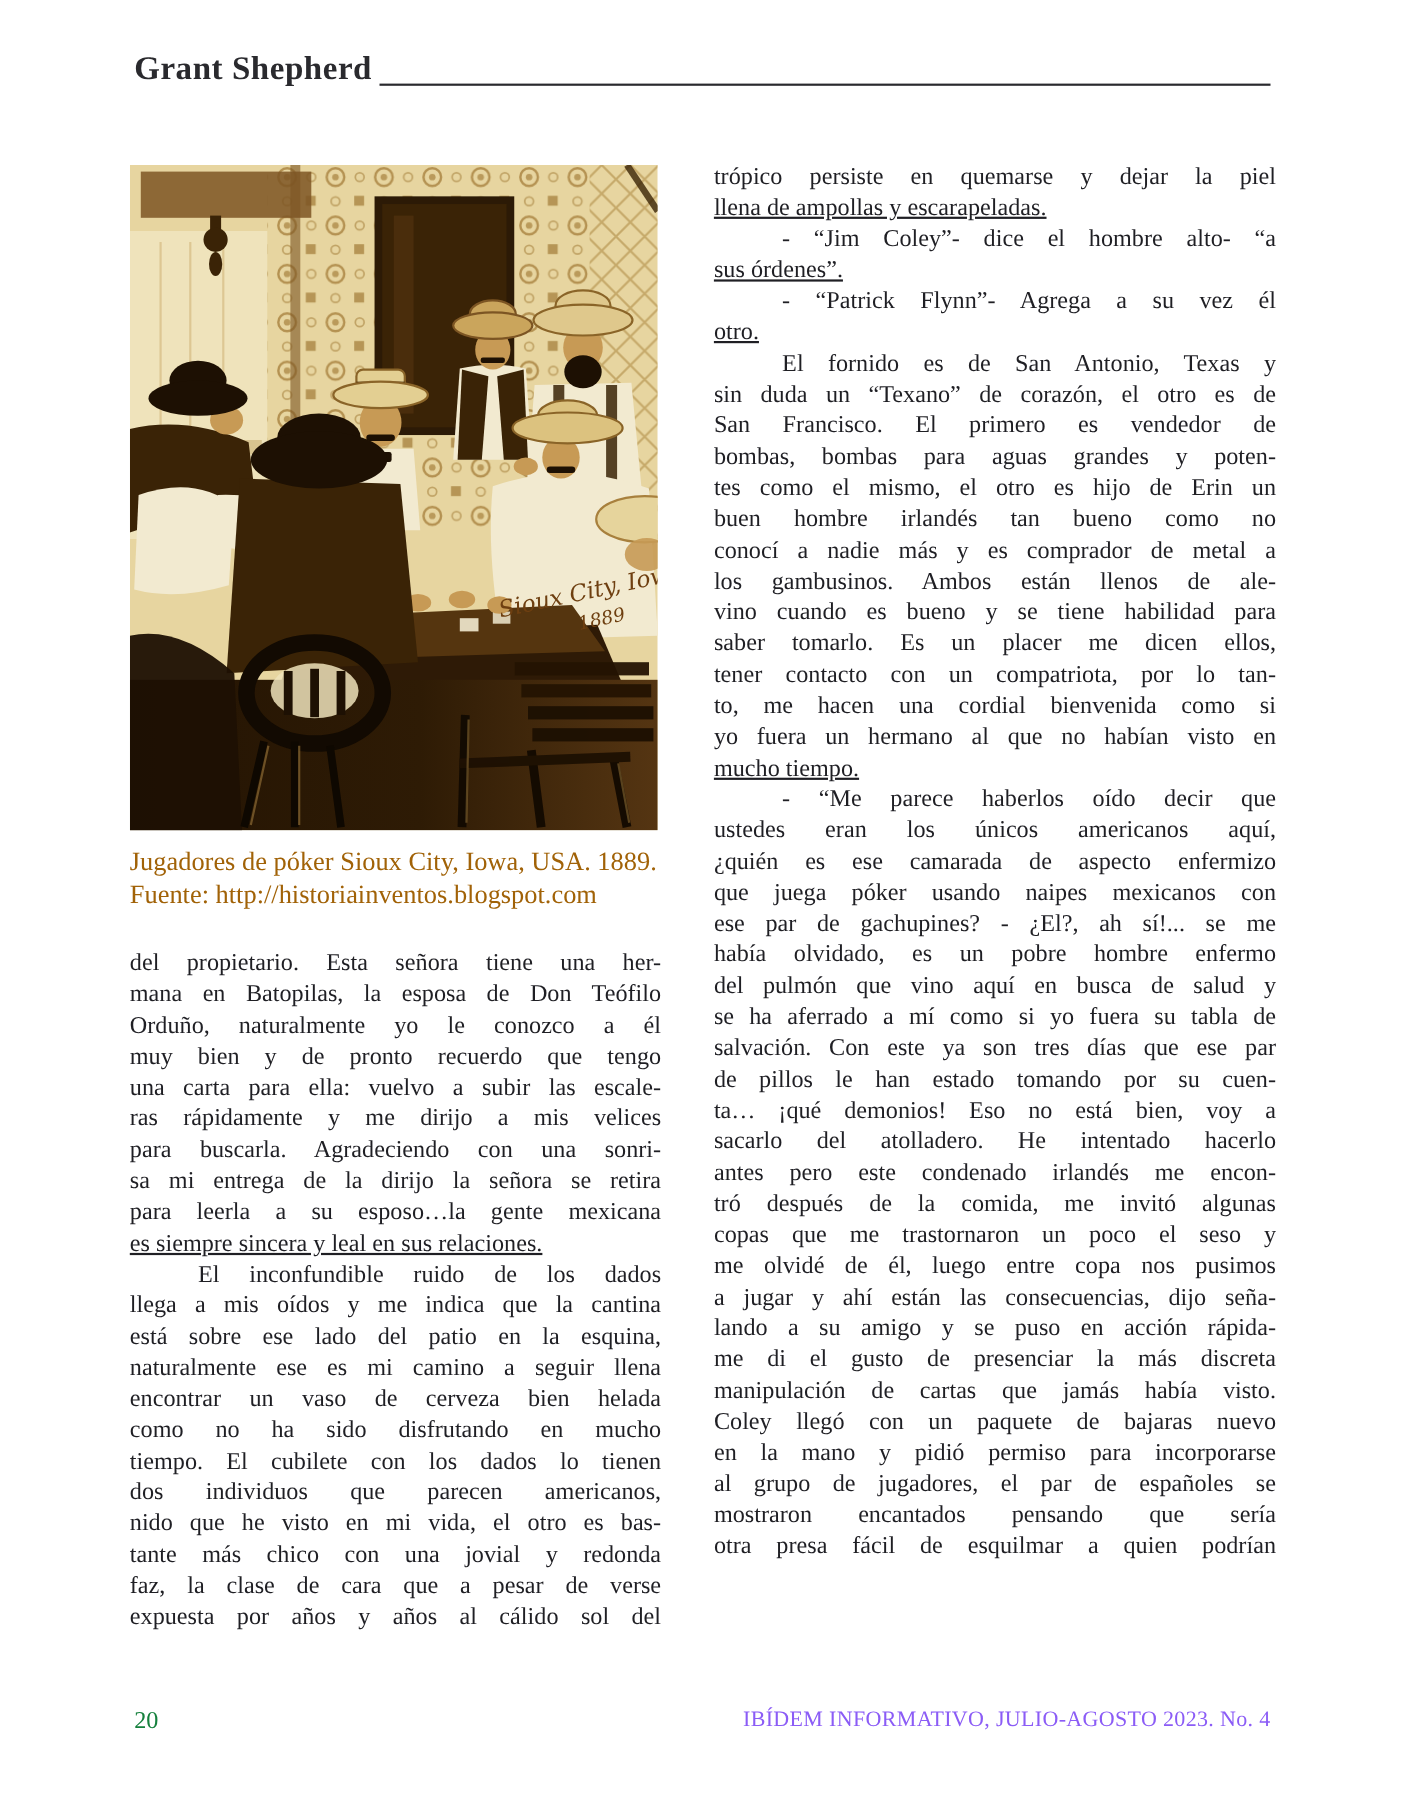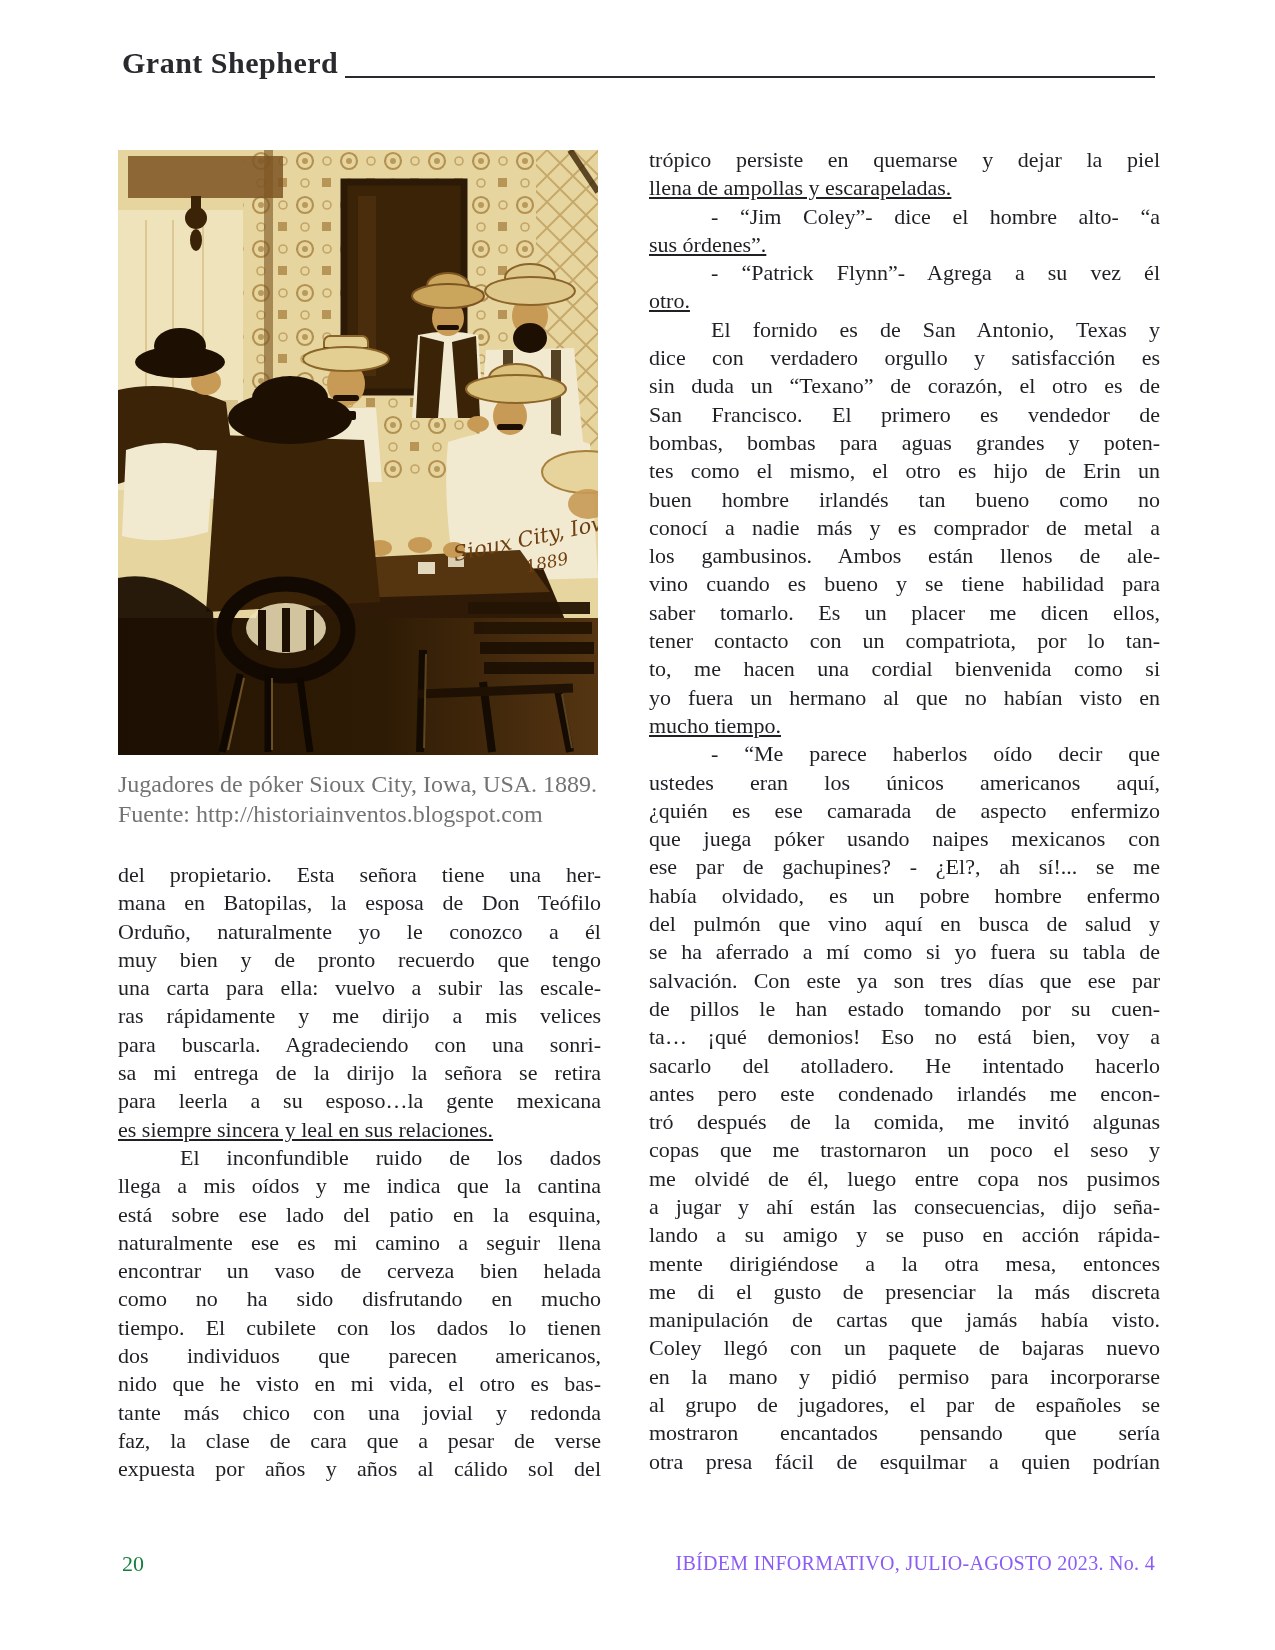--- a/index.html
+++ b/index.html
@@ -58,21 +58,21 @@
   }
   .photo-frame {
     width: 480px;
     height: 605px;
     overflow: hidden;
   }
   .caption {
     margin-top: 14px;
     font-size: 24px;
     line-height: 30px;
-    color: #737373;
+    color: #a16207;
   }
   .bodytext { margin-top: 32px; }
   .line {
     font-size: 22px;
     line-height: 28.3px;
     text-align: justify;
     text-align-last: justify;
     color: var(--text-ink);
   }
   .line.end { text-align-last: left; text-decoration: underline; }
@@ -298,21 +298,20 @@
 
   <div class="col-right">
     <div class="bodytext" style="margin-top:0">
         <div class="line">trópico persiste en quemarse y dejar la piel</div>
         <div class="line end">llena de ampollas y escarapeladas.</div>
         <div class="line indent">- “Jim Coley”- dice el hombre alto- “a</div>
         <div class="line end">sus órdenes”.</div>
         <div class="line indent">- “Patrick Flynn”- Agrega a su vez él</div>
         <div class="line end">otro.</div>
         <div class="line indent">El fornido es de San Antonio, Texas y</div>
-        <div class="line">dice con verdadero orgullo y satisfacción es</div>
         <div class="line">sin duda un “Texano” de corazón, el otro es de</div>
         <div class="line">San Francisco. El primero es vendedor de</div>
         <div class="line">bombas, bombas para aguas grandes y poten-</div>
         <div class="line">tes como el mismo, el otro es hijo de Erin un</div>
         <div class="line">buen hombre irlandés tan bueno como no</div>
         <div class="line">conocí a nadie más y es comprador de metal a</div>
         <div class="line">los gambusinos. Ambos están llenos de ale-</div>
         <div class="line">vino cuando es bueno y se tiene habilidad para</div>
         <div class="line">saber tomarlo. Es un placer me dicen ellos,</div>
         <div class="line">tener contacto con un compatriota, por lo tan-</div>
@@ -330,21 +329,20 @@
         <div class="line">salvación. Con este ya son tres días que ese par</div>
         <div class="line">de pillos le han estado tomando por su cuen-</div>
         <div class="line">ta… ¡qué demonios! Eso no está bien, voy a</div>
         <div class="line">sacarlo del atolladero. He intentado hacerlo</div>
         <div class="line">antes pero este condenado irlandés me encon-</div>
         <div class="line">tró después de la comida, me invitó algunas</div>
         <div class="line">copas que me trastornaron un poco el seso y</div>
         <div class="line">me olvidé de él, luego entre copa nos pusimos</div>
         <div class="line">a jugar y ahí están las consecuencias, dijo seña-</div>
         <div class="line">lando a su amigo y se puso en acción rápida-</div>
-        <div class="line">mente dirigiéndose a la otra mesa, entonces</div>
         <div class="line">me di el gusto de presenciar la más discreta</div>
         <div class="line">manipulación de cartas que jamás había visto.</div>
         <div class="line">Coley llegó con un paquete de bajaras nuevo</div>
         <div class="line">en la mano y pidió permiso para incorporarse</div>
         <div class="line">al grupo de jugadores, el par de españoles se</div>
         <div class="line">mostraron encantados pensando que sería</div>
         <div class="line">otra presa fácil de esquilmar a quien podrían</div>
       </div>
   </div>
 

